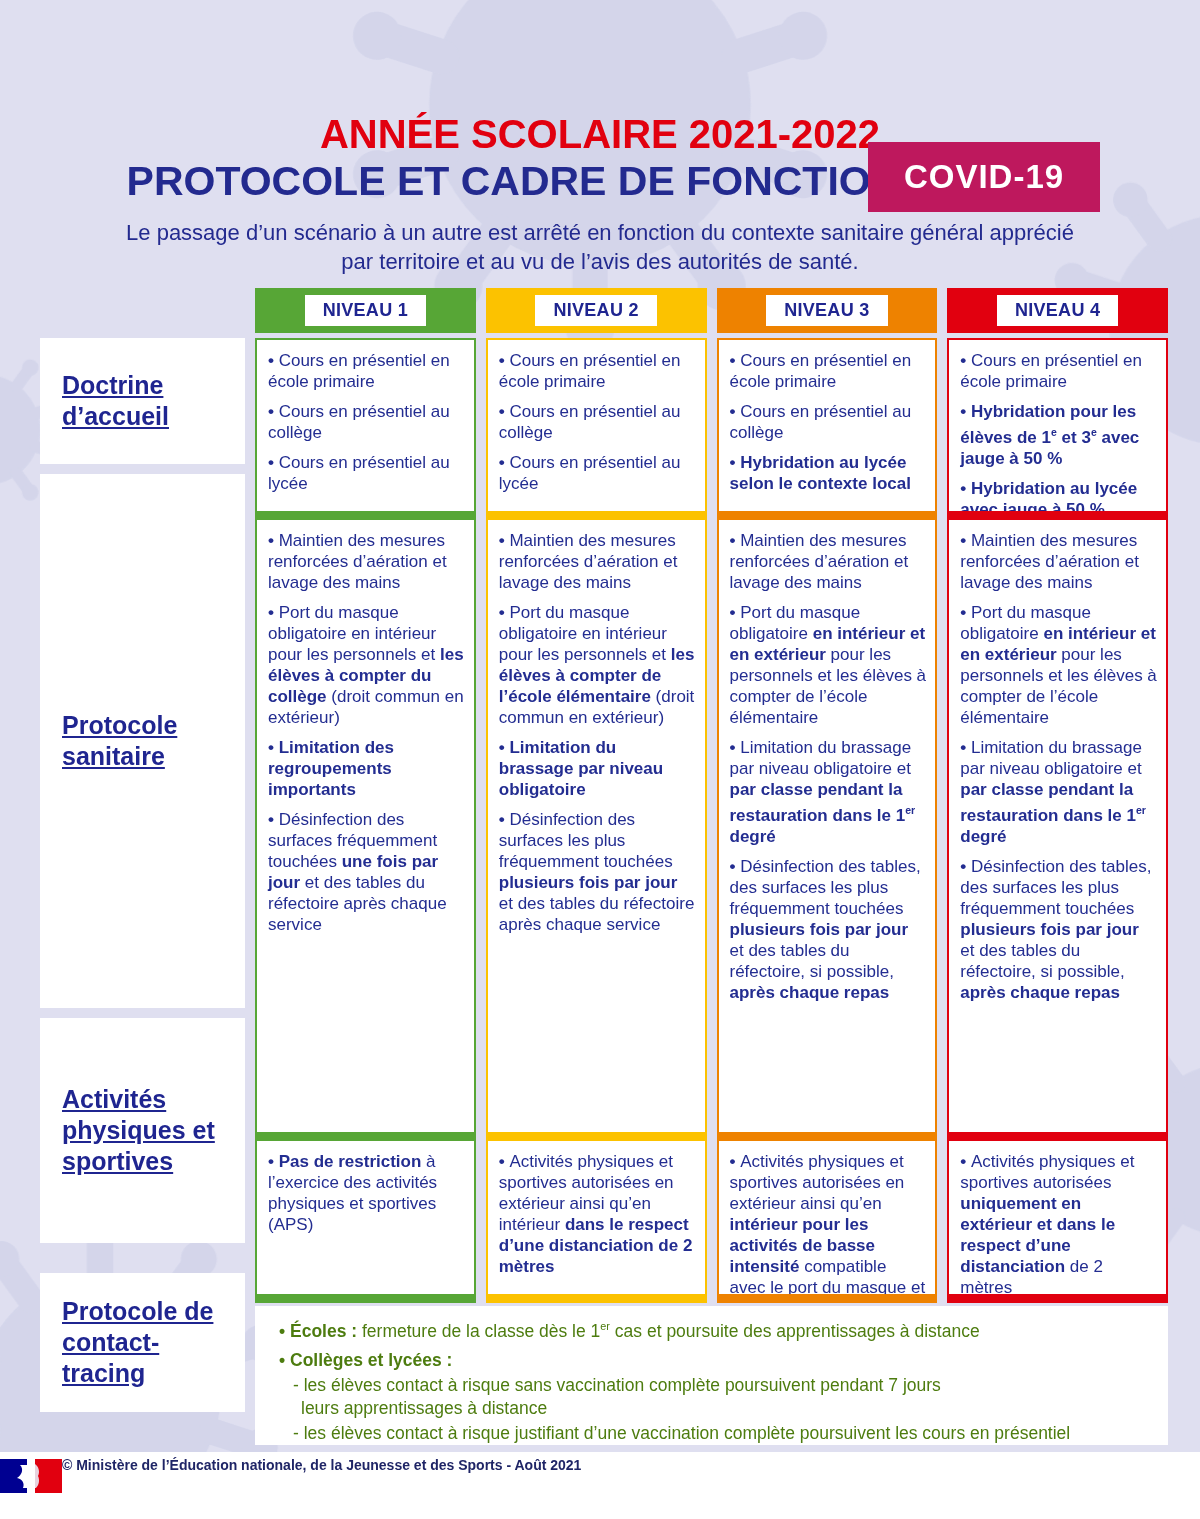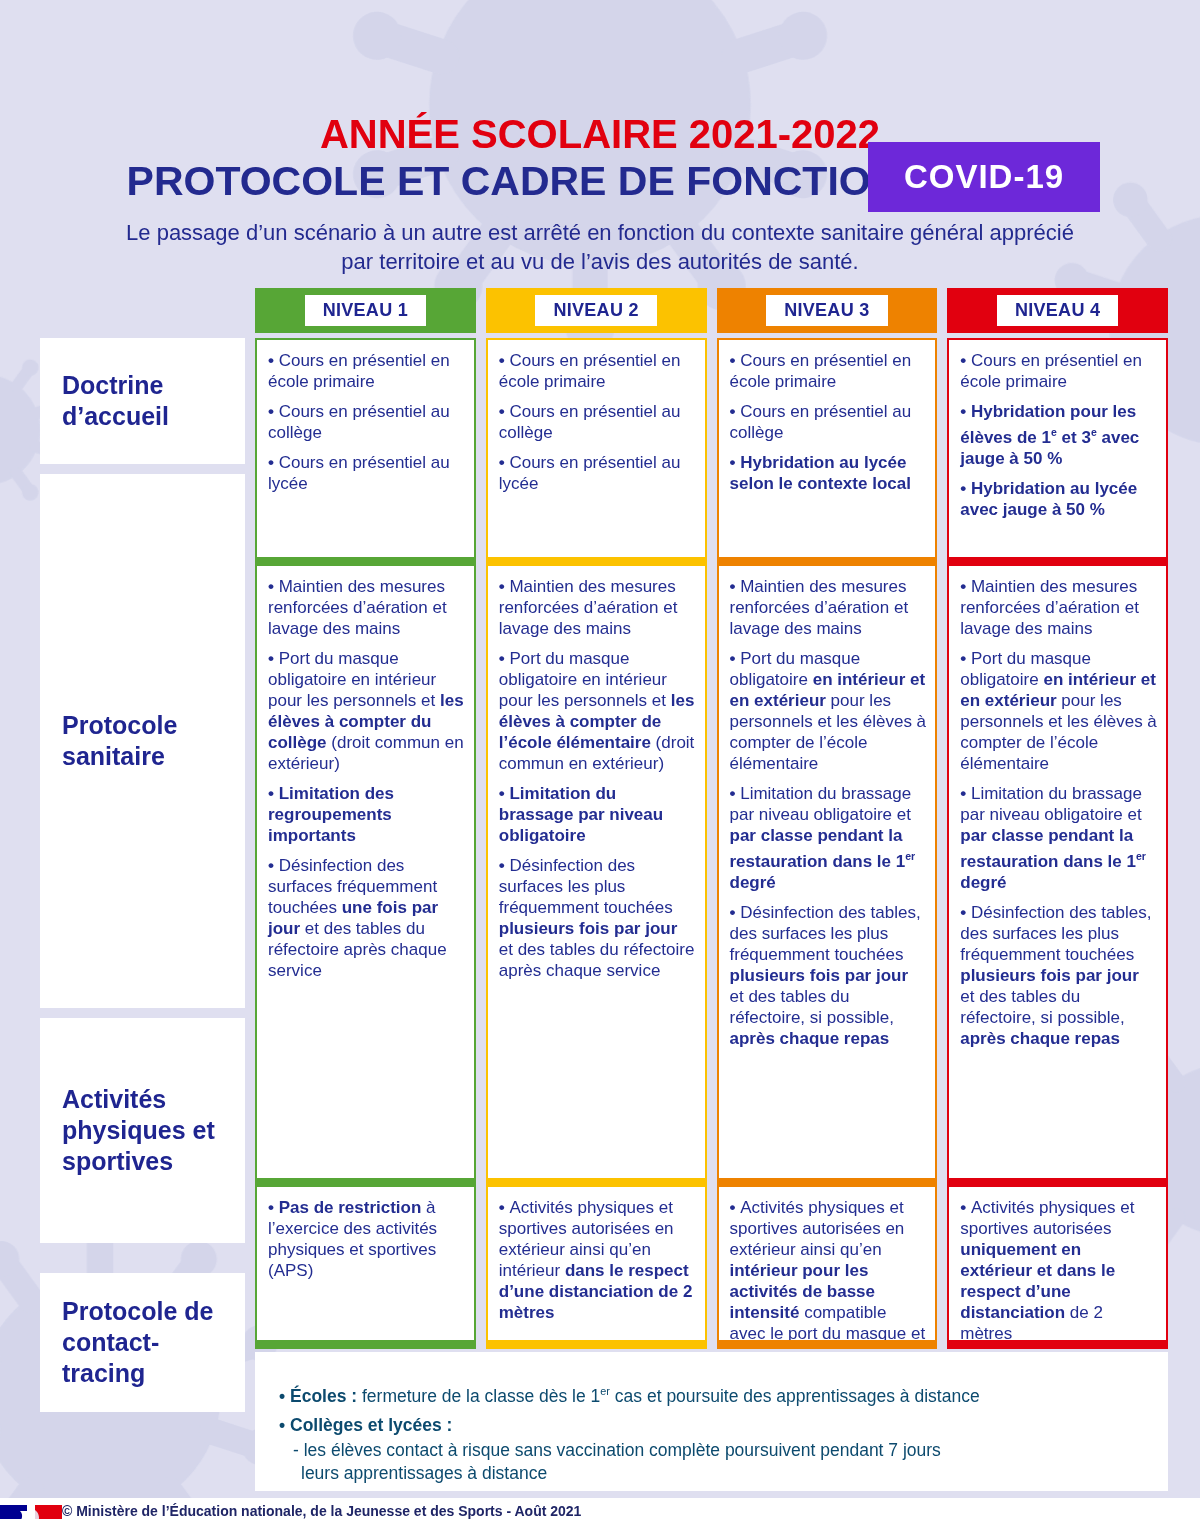--- a/index.html
+++ b/index.html
@@ -10,69 +10,70 @@
     overflow:hidden;
     font-family:"Liberation Sans", sans-serif;
   }
   .wm{position:absolute;top:0;left:0;z-index:0;}
   .content{position:relative;z-index:1;}
 
   
   .covid-badge{
     position:absolute;top:30px;right:100px;z-index:2;
     width:232px;height:70px;
-    background:#6d28d9;color:#fff;
+    background:#be185d;color:#fff;
     display:flex;align-items:center;justify-content:center;
     font-size:33px;font-weight:700;letter-spacing:1px;
   }
 
   
   .title-year{margin:112px 0 0;text-align:center;color:#e1000f;font-size:40px;line-height:44px;font-weight:800;}
   .title-main{margin:2px 0 0;text-align:center;color:#232a8f;font-size:41px;line-height:46px;font-weight:800;}
   .subtitle{margin:14px auto 0;max-width:960px;text-align:center;color:#232a8f;font-size:22px;line-height:29px;font-weight:400;}
 
   
   .table{display:flex;gap:10px;margin:12px 32px 0 40px;}
   .labels-col{width:205px;flex:0 0 205px;display:flex;flex-direction:column;padding-top:50px;}
   .rl{
     background:#fff;color:#1f2590;font-weight:800;font-size:25px;line-height:31px;
     padding-left:22px;padding-right:8px;display:flex;flex-direction:column;justify-content:center;
     box-sizing:border-box;
+    text-decoration:underline;
   }
   .rl-doctrine{height:126px;margin-bottom:10px;}
   .rl-sanitaire{height:534px;margin-bottom:10px;}
   .rl-activites{height:225px;margin-bottom:30px;}
   .rl-contact{height:139px;}
 
   .main{flex:1;display:flex;flex-direction:column;}
   .cols{display:flex;gap:10px;}
   .col{flex:1;display:flex;flex-direction:column;}
   .niveau-head{height:45px;background:var(--c);display:flex;align-items:center;justify-content:center;margin-bottom:5px;}
   .niveau-pill{background:#fff;color:#1f2590;font-weight:800;font-size:18px;padding:5px 18px;letter-spacing:.3px;}
 
   .cell{
     background:#fff;box-sizing:border-box;overflow:hidden;
     border-left:2px solid var(--c);border-right:2px solid var(--c);border-bottom:9px solid var(--c);
     padding:8px 9px 6px 11px;
     color:#232d91;font-size:17px;line-height:21px;
   }
-  .cell-doctrine{height:228px;border-top:2px solid var(--c);}
+  .cell-doctrine{height:182px;border-top:2px solid var(--c);}
   .cell-sanitaire{height:621px;}
   .cell-activites{height:162px;}
 
   .li{margin:9px 0 0;}
   .li:first-child{margin-top:2px;}
   .li .b, .li sup.b{font-weight:700;}
   .li sup{font-size:62%;}
   .bullet{font-weight:700;}
 
   
   .contact-box{
     background:#fff;height:139px;box-sizing:border-box;margin-top:3px;
-    padding:22px 24px 10px 24px;color:#0c4a6e;font-size:17.5px;line-height:23px;overflow:hidden;
+    padding:3px 24px 10px 24px;color:#4d7c0f;font-size:17.5px;line-height:23px;overflow:hidden;
   }
   .contact-box .li{margin-top:6px;}
   .contact-box .li.sub{margin-top:2px;padding-left:14px;}
   .contact-box .li.sub.cont{margin-top:0;padding-left:22px;}
 
   
   .banner-row{display:flex;align-items:center;justify-content:center;gap:22px;margin-top:16px;}
   .laptop{width:104px;height:62px;}
   .url-banner{
     background:#10108c;color:#fff;height:58px;display:flex;align-items:center;

